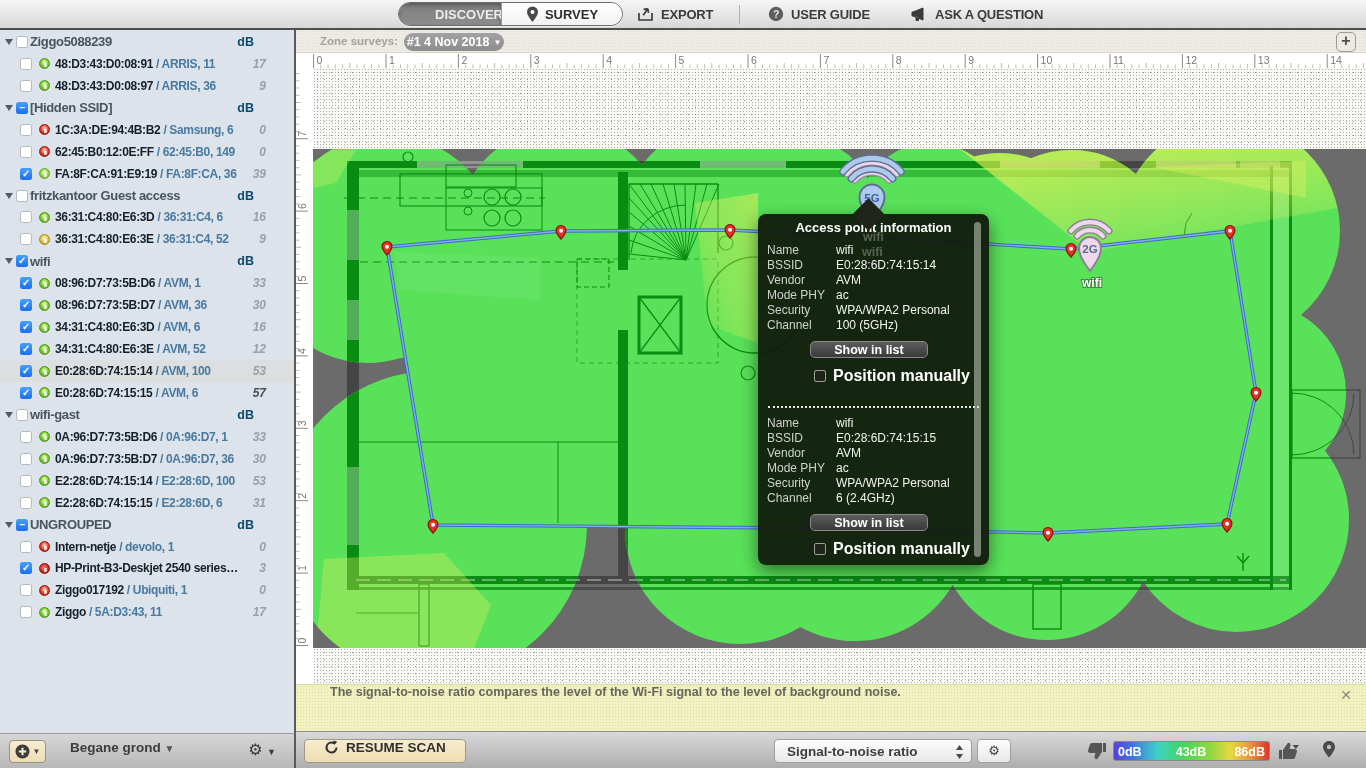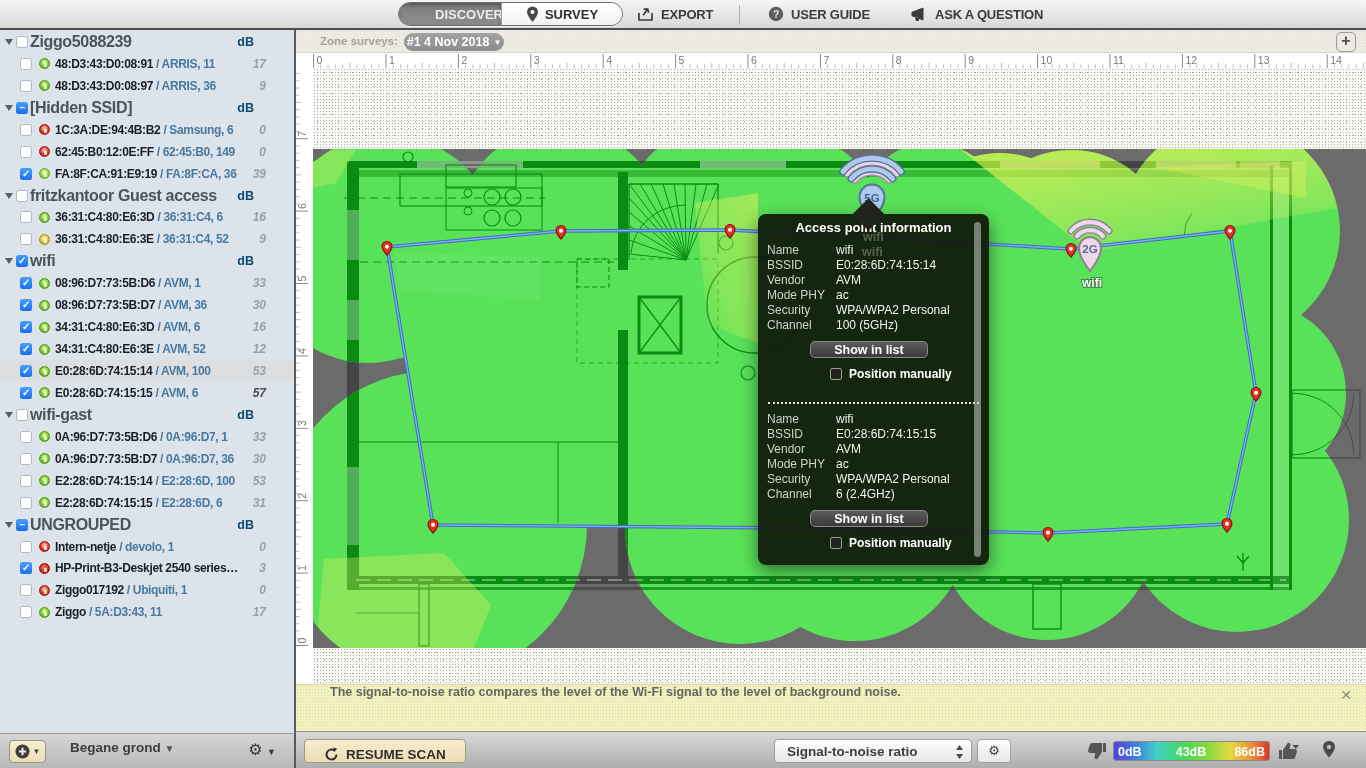--- a/index.html
+++ b/index.html
@@ -25,21 +25,21 @@
 
 #sidebar { position:absolute; left:0; top:30px; width:296px; height:703px;
   background:#dce3ea; border-right:2px solid #5a5a5a; }
 .row { position:relative; height:21.95px; display:flex; align-items:center; font-size:12px; letter-spacing:-0.35px; }
 .row .tri { width:0; height:0; border-left:6px solid #555c63; border-top:4.5px solid transparent;
   border-bottom:4.5px solid transparent; transform:rotate(90deg); margin-left:6px; }
 .cb { width:12px; height:12px; border-radius:2.5px; flex:0 0 auto; }
 .cb.off { background:#fff; border:1px solid #b4b8bc; }
 .cb.on { background:linear-gradient(#47a0f9,#1a6ef0); color:#fff; font-size:10px; font-weight:bold;
   text-align:center; line-height:12px; }
-.grp { font-weight:bold; color:#49545e; margin-left:2px; font-size:16px; }
+.grp { font-weight:bold; color:#49545e; margin-left:2px; font-size:13px; }
 .dot { width:11px; height:11px; border-radius:50%; margin-left:7px; flex:0 0 auto; position:relative; }
 .dot::after { content:""; position:absolute; left:3.5px; top:4px; width:3.5px; height:4px;
   background:rgba(255,255,255,.8); border-radius:1px; }
 .dot.g { background:radial-gradient(circle at 50% 38%, #d8f5a0 18%, #7ed12e 45%, #57a81c 90%); border:1px solid #4f941a;}
 .dot.lg{ background:radial-gradient(circle at 50% 38%, #e6f9b8 18%, #9ade4a 45%, #6cb62a 90%); border:1px solid #63a426;}
 .dot.r { background:radial-gradient(circle at 50% 38%, #f7b9a8 15%, #e2402c 50%, #b5170c 90%); border:1px solid #a01208;}
 .dot.rb{ background:radial-gradient(circle at 45% 40%, #f07060 12%, #d7281c 55%, #a80f06 95%); border:1px solid #900d05;}
 .dot.y { background:radial-gradient(circle at 50% 38%, #f8eebc 15%, #e3c33e 50%, #bb9a18 90%); border:1px solid #a88a12;}
 .mac { font-weight:bold; color:#15202b; margin-left:5px; white-space:nowrap; }
 .ven { font-weight:bold; color:#49799f; }
@@ -82,40 +82,40 @@
   background-image:radial-gradient(#dcdc9e 0.8px, rgba(0,0,0,0) 0.9px); background-size:3px 3px;
   border-top:1px solid #d9d99f; }
 #ybar .txt { position:absolute; left:34px; top:0; font-size:12.5px; font-weight:bold; color:#66665c; }
 #ybar .x { position:absolute; right:14px; top:2px; font-size:14px; color:#8a8a7a; }
 
 
 #btool { position:absolute; left:296px; top:731px; width:1070px; height:37px;
   background:linear-gradient(#d9d9d9,#aeaeae); border-top:1px solid #8e8e8e; }
 #resume { position:absolute; left:8px; top:7px; width:162px; height:24px;
   background:linear-gradient(#f7ecd0,#eeddb2); border:1px solid #a09a88; border-radius:4px;
-  display:flex; align-items:flex-end; justify-content:center; gap:7px; font-size:13.5px; font-weight:bold; color:#2f2f2f; }
+  display:flex; align-items:flex-start; justify-content:center; gap:7px; font-size:13.5px; font-weight:bold; color:#2f2f2f; }
 #sel { position:absolute; left:478px; top:7px; width:198px; height:24px; border:1px solid #9f9f9f; border-radius:4px;
   background:linear-gradient(#fdfdfd,#e8e8e8); font-size:13.5px; font-weight:bold; color:#3e3e3e;
   display:flex; align-items:center; padding-left:12px; }
 #gearbtn { position:absolute; left:681px; top:7px; width:34px; height:24px; border:1px solid #9f9f9f; border-radius:4px;
   background:linear-gradient(#fdfdfd,#e8e8e8); text-align:center; line-height:22px; font-size:13px; color:#444; }
 
 
 #popup { position:absolute; left:758px; top:214px; width:231px; height:351px; border-radius:8px;
   background:rgba(17,26,12,0.94); box-shadow:0 6px 18px rgba(0,0,0,.5); color:#e8eae6; font-size:12px; }
 #popup .arrow { position:absolute; left:99px; top:-11px; width:23px; height:23px; background:#20241a;
   transform:rotate(45deg); }
 #popup h3 { font-size:13px; font-weight:bold; text-align:center; margin-top:6px; color:#fff; }
 .prow { display:flex; margin:1.8px 0 0 9px; line-height:13.2px; }
 .prow .k { width:69px; color:#cfd2cc; }
 .prow .v { color:#f2f3f0; }
 .pbtn { width:118px; height:17px; margin:9px 0 0 52px; border:1px solid #8a8a8a; border-radius:5px;
   background:linear-gradient(#5c5c5c,#3a3a3a); color:#fff; font-weight:bold; font-size:12.5px;
   text-align:center; line-height:16px; }
-.pchk { display:flex; align-items:center; gap:7px; margin:9px 0 0 72px; font-weight:bold; font-size:12px; color:#fff;}
+.pchk { display:flex; align-items:center; gap:7px; margin:9px 0 0 56px; font-weight:bold; font-size:16px; color:#fff;}
 .pchk .box { width:12px; height:12px; border:1.5px solid #9a9d98; background:#20251c; border-radius:2px;}
 #psep { margin:21px 10px 9px 10px; border-top:2px dotted #e8e8e8; }
 #pscroll { position:absolute; right:8px; top:8px; width:7px; height:335px; border-radius:4px;
   background:rgba(200,205,195,.55); }
 .ghost { position:absolute; color:rgba(100,108,88,.85); font-weight:bold; font-size:12.5px; }
 </style>
 </head>
 <body>
 <div id="app">
 

